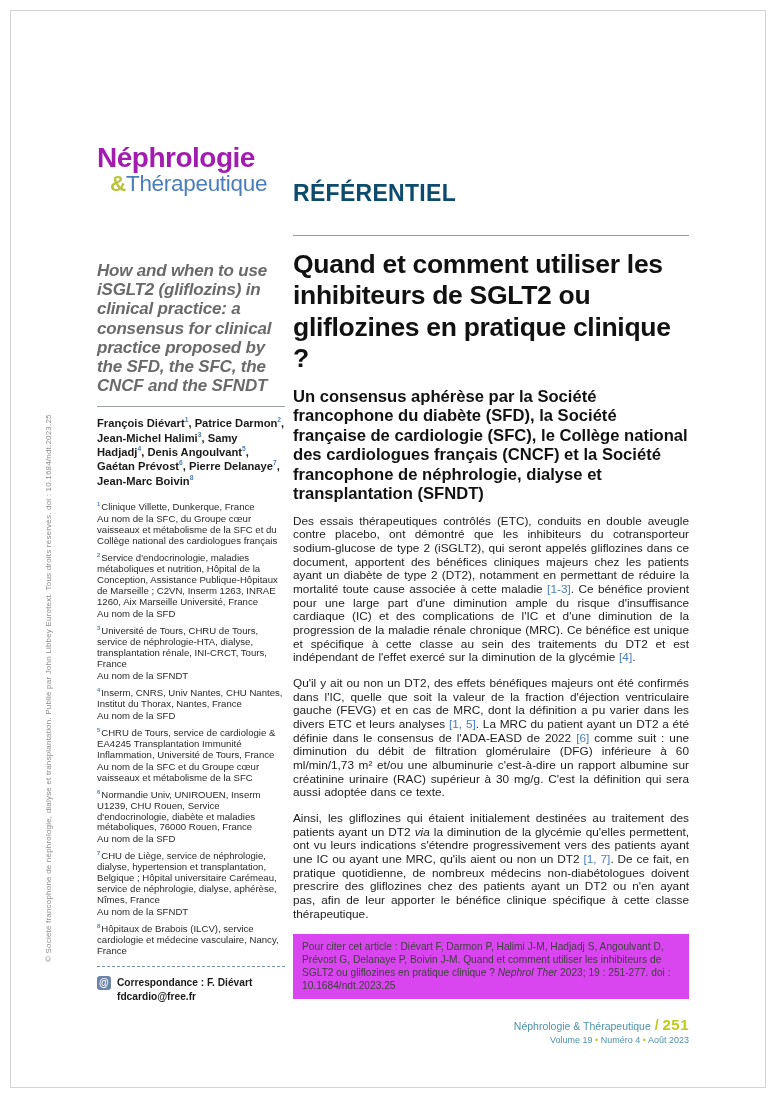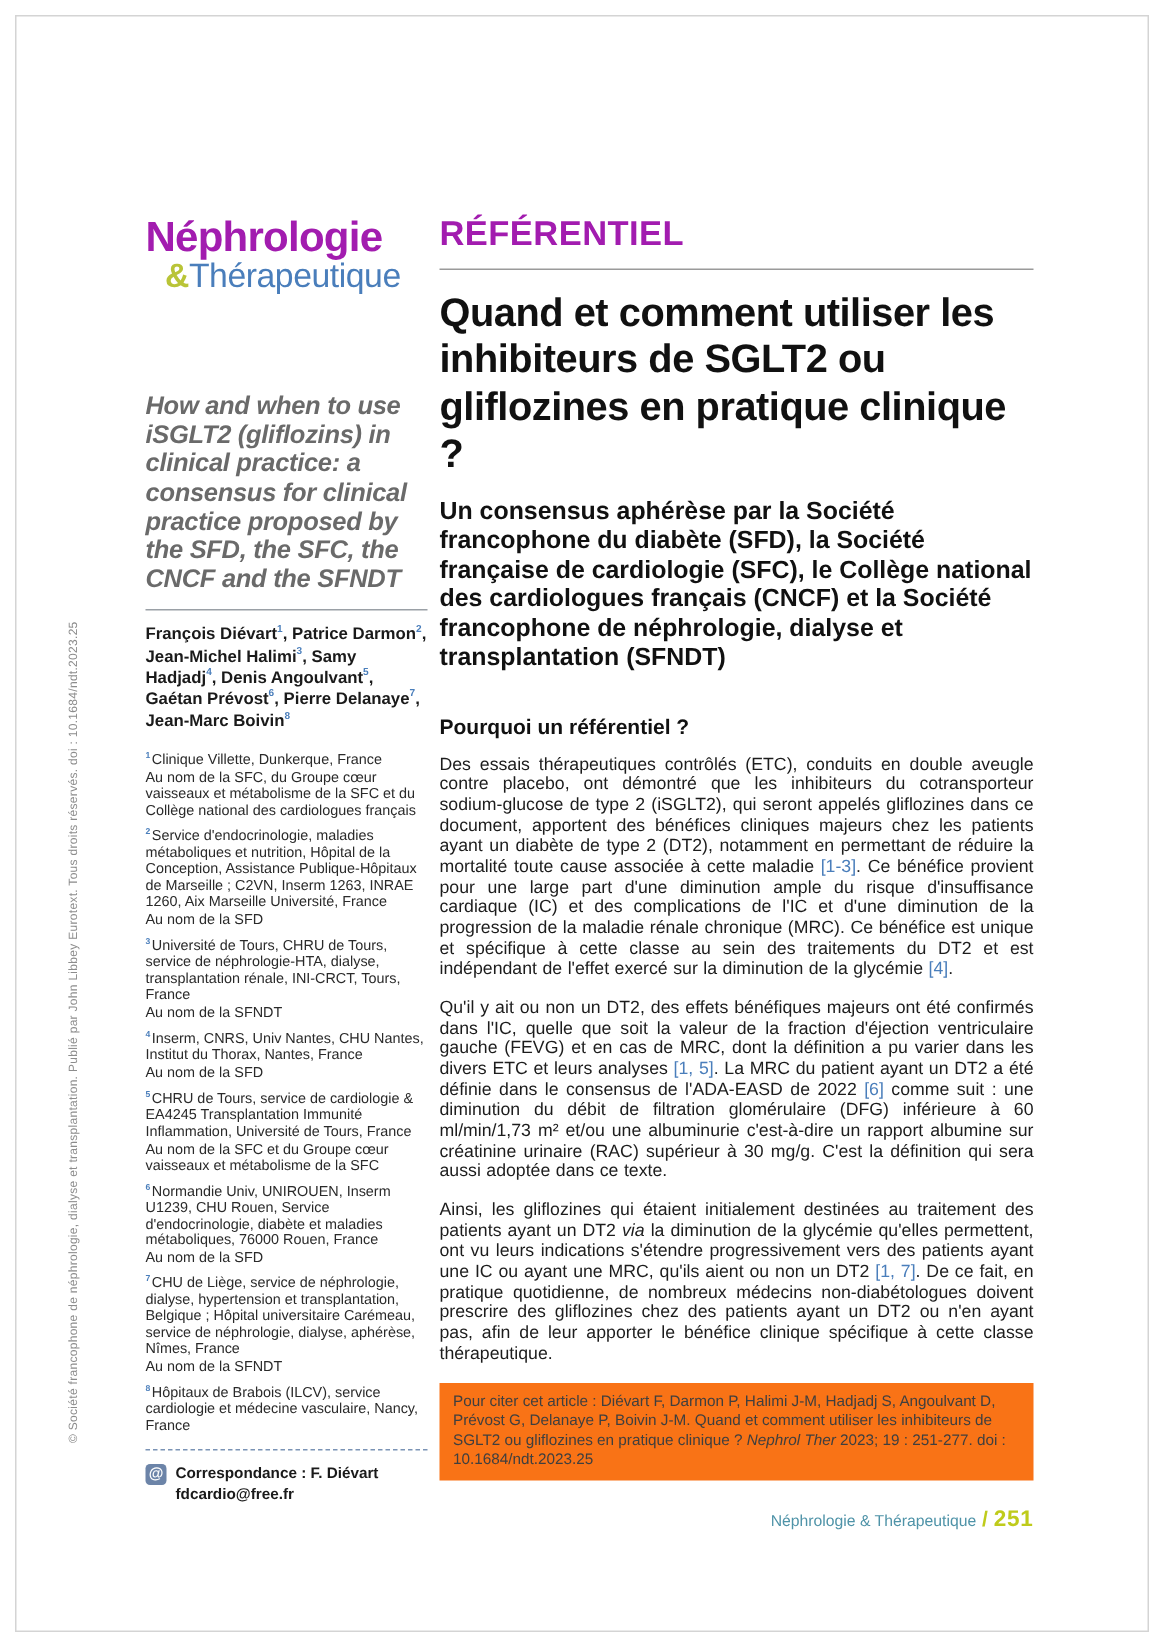--- a/index.html
+++ b/index.html
@@ -44,38 +44,38 @@
   .corr-rule { margin-top:9px; border-top:1px dashed #7a93b5; }
   .corr { margin-top:9px; display:flex; gap:6px; align-items:flex-start; }
   .at-icon {
     width:14px; height:14px; border-radius:3px; background:#6c84a8; color:#fff;
     font-size:10px; line-height:14px; text-align:center; flex:0 0 auto; font-weight:bold;
   }
   .corr-text { font-size:10.2px; font-weight:bold; line-height:1.4; color:#1a1a1a; }
 
   
   .kicker {
-    font-size:23px; font-weight:bold; color:#a21caf; letter-spacing:.3px;
-    padding-bottom:10px; border-bottom:1px solid #9a9a9a;
+    font-size:23px; font-weight:bold; color:#0c4a6e; letter-spacing:.3px;
+    padding-bottom:28px; border-bottom:1px solid #9a9a9a;margin-top:38px;
   }
   .title   { margin-top:13px; font-size:26.5px; font-weight:bold; color:#111; line-height:1.18; letter-spacing:-.3px; }
   .subtitle{ margin-top:13px; font-size:16.6px; font-weight:bold; color:#111; line-height:1.17; }
   .section-heading { margin-top:28px; font-size:14px; font-weight:bold; color:#111; }
 
   .para {
     margin-top:11px; font-size:11.8px; line-height:1.16; color:#1c1c1c;
     text-align:justify; word-spacing:.4px;
   }
   .para + .para { margin-top:12px; }
   .ref { color:#4a7ebb; }
   .i   { font-style:italic; }
   .accent { color:#b9c437; }
 
   .cite-box {
-    margin-top:13px; background:#f97316; padding:6px 9px;
+    margin-top:13px; background:#d946ef; padding:6px 9px;
     font-size:10.2px; line-height:1.28; color:#3f3f3f;
   }
 
   .footer { margin-top:17px; text-align:right; }
   .footer-line1 { font-size:10.5px; color:#4f93a8; }
   .footer-slash { color:#bfcb1b; font-size:14px; font-weight:bold; }
   .footer-page  { color:#bfcb1b; font-size:15px; font-weight:bold; letter-spacing:.5px; }
   .footer-line2 { font-size:9px; color:#4f93a8; margin-top:2px; }
   .footer-line2 .accent { font-size:9px; }
 </style>
@@ -174,26 +174,26 @@
 </div>
 
 <div class="col-right">
 
   <div class="kicker">RÉFÉRENTIEL</div>
 
   <h1 class="title">Quand et comment utiliser les inhibiteurs de SGLT2 ou gliflozines en pratique clinique ?</h1>
 
   <div class="subtitle">Un consensus aphérèse par la Société francophone du diabète (SFD), la Société française de cardiologie (SFC), le Collège national des cardiologues français (CNCF) et la Société francophone de néphrologie, dialyse et transplantation (SFNDT)</div>
 
-  <h2 class="section-heading">Pourquoi un référentiel ?</h2>
 
   <p class="para"><span>Des essais thérapeutiques contrôlés (ETC), conduits en double aveugle contre placebo, ont démontré que les inhibiteurs du cotransporteur sodium-glucose de type 2 (iSGLT2), qui seront appelés gliflozines dans ce document, apportent des bénéfices cliniques majeurs chez les patients ayant un diabète de type 2 (DT2), notamment en permettant de réduire la mortalité toute cause associée à cette maladie </span><span class="ref">[1-3]</span><span>. Ce bénéfice provient pour une large part d'une diminution ample du risque d'insuffisance cardiaque (IC) et des complications de l'IC et d'une diminution de la progression de la maladie rénale chronique (MRC). Ce bénéfice est unique et spécifique à cette classe au sein des traitements du DT2 et est indépendant de l'effet exercé sur la diminution de la glycémie </span><span class="ref">[4]</span><span>.</span></p>
   <p class="para"><span>Qu'il y ait ou non un DT2, des effets bénéfiques majeurs ont été confirmés dans l'IC, quelle que soit la valeur de la fraction d'éjection ventriculaire gauche (FEVG) et en cas de MRC, dont la définition a pu varier dans les divers ETC et leurs analyses </span><span class="ref">[1, 5]</span><span>. La MRC du patient ayant un DT2 a été définie dans le consensus de l'ADA-EASD de 2022 </span><span class="ref">[6]</span><span> comme suit : une diminution du débit de filtration glomérulaire (DFG) inférieure à 60 ml/min/1,73 m² et/ou une albuminurie c'est-à-dire un rapport albumine sur créatinine urinaire (RAC) supérieur à 30 mg/g. C'est la définition qui sera aussi adoptée dans ce texte.</span></p>
   <p class="para"><span>Ainsi, les gliflozines qui étaient initialement destinées au traitement des patients ayant un DT2 </span><span class="i">via</span><span> la diminution de la glycémie qu'elles permettent, ont vu leurs indications s'étendre progressivement vers des patients ayant une IC ou ayant une MRC, qu'ils aient ou non un DT2 </span><span class="ref">[1, 7]</span><span>. De ce fait, en pratique quotidienne, de nombreux médecins non-diabétologues doivent prescrire des gliflozines chez des patients ayant un DT2 ou n'en ayant pas, afin de leur apporter le bénéfice clinique spécifique à cette classe thérapeutique.</span></p>
 
   <div class="cite-box"><span>Pour citer cet article : Diévart F, Darmon P, Halimi J-M, Hadjadj S, Angoulvant D, Prévost G, Delanaye P, Boivin J-M. Quand et comment utiliser les inhibiteurs de SGLT2 ou gliflozines en pratique clinique ? </span><span class="i">Nephrol Ther</span><span> 2023; 19 : 251-277. doi : 10.1684/ndt.2023.25</span></div>
 
   <div class="footer">
     <div class="footer-line1">
       <span>Néphrologie &amp; Thérapeutique</span><span class="footer-slash"> / </span><span class="footer-page">251</span>
     </div>
+    <div class="footer-line2"><span>Volume 19 </span><span class="accent">•</span><span> Numéro 4 </span><span class="accent">•</span><span> Août 2023</span></div>
   </div>
 </div>
 
 </body></html>

